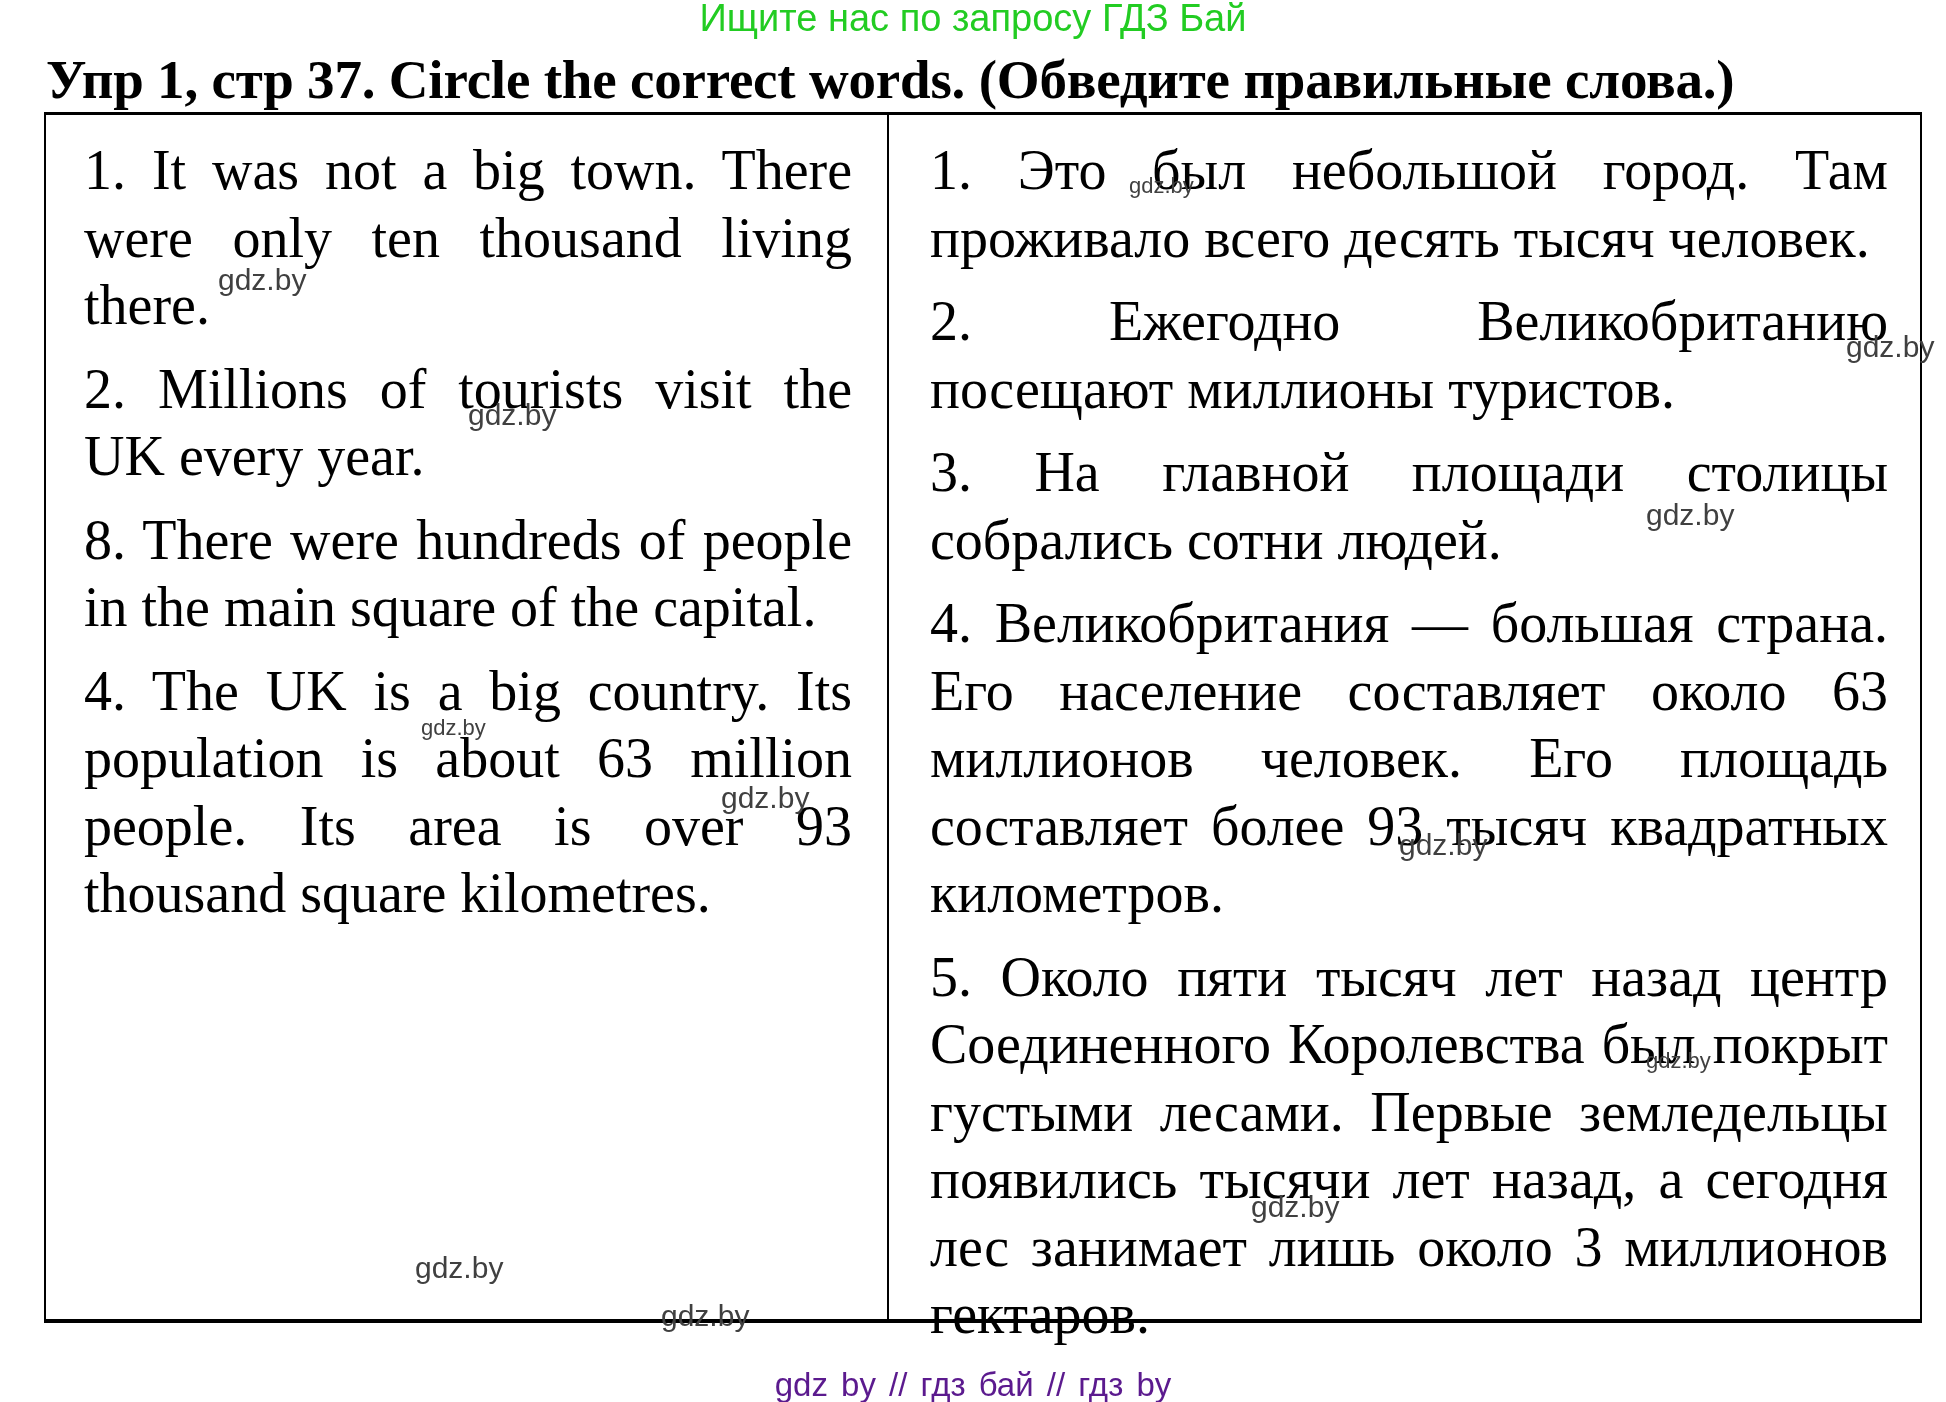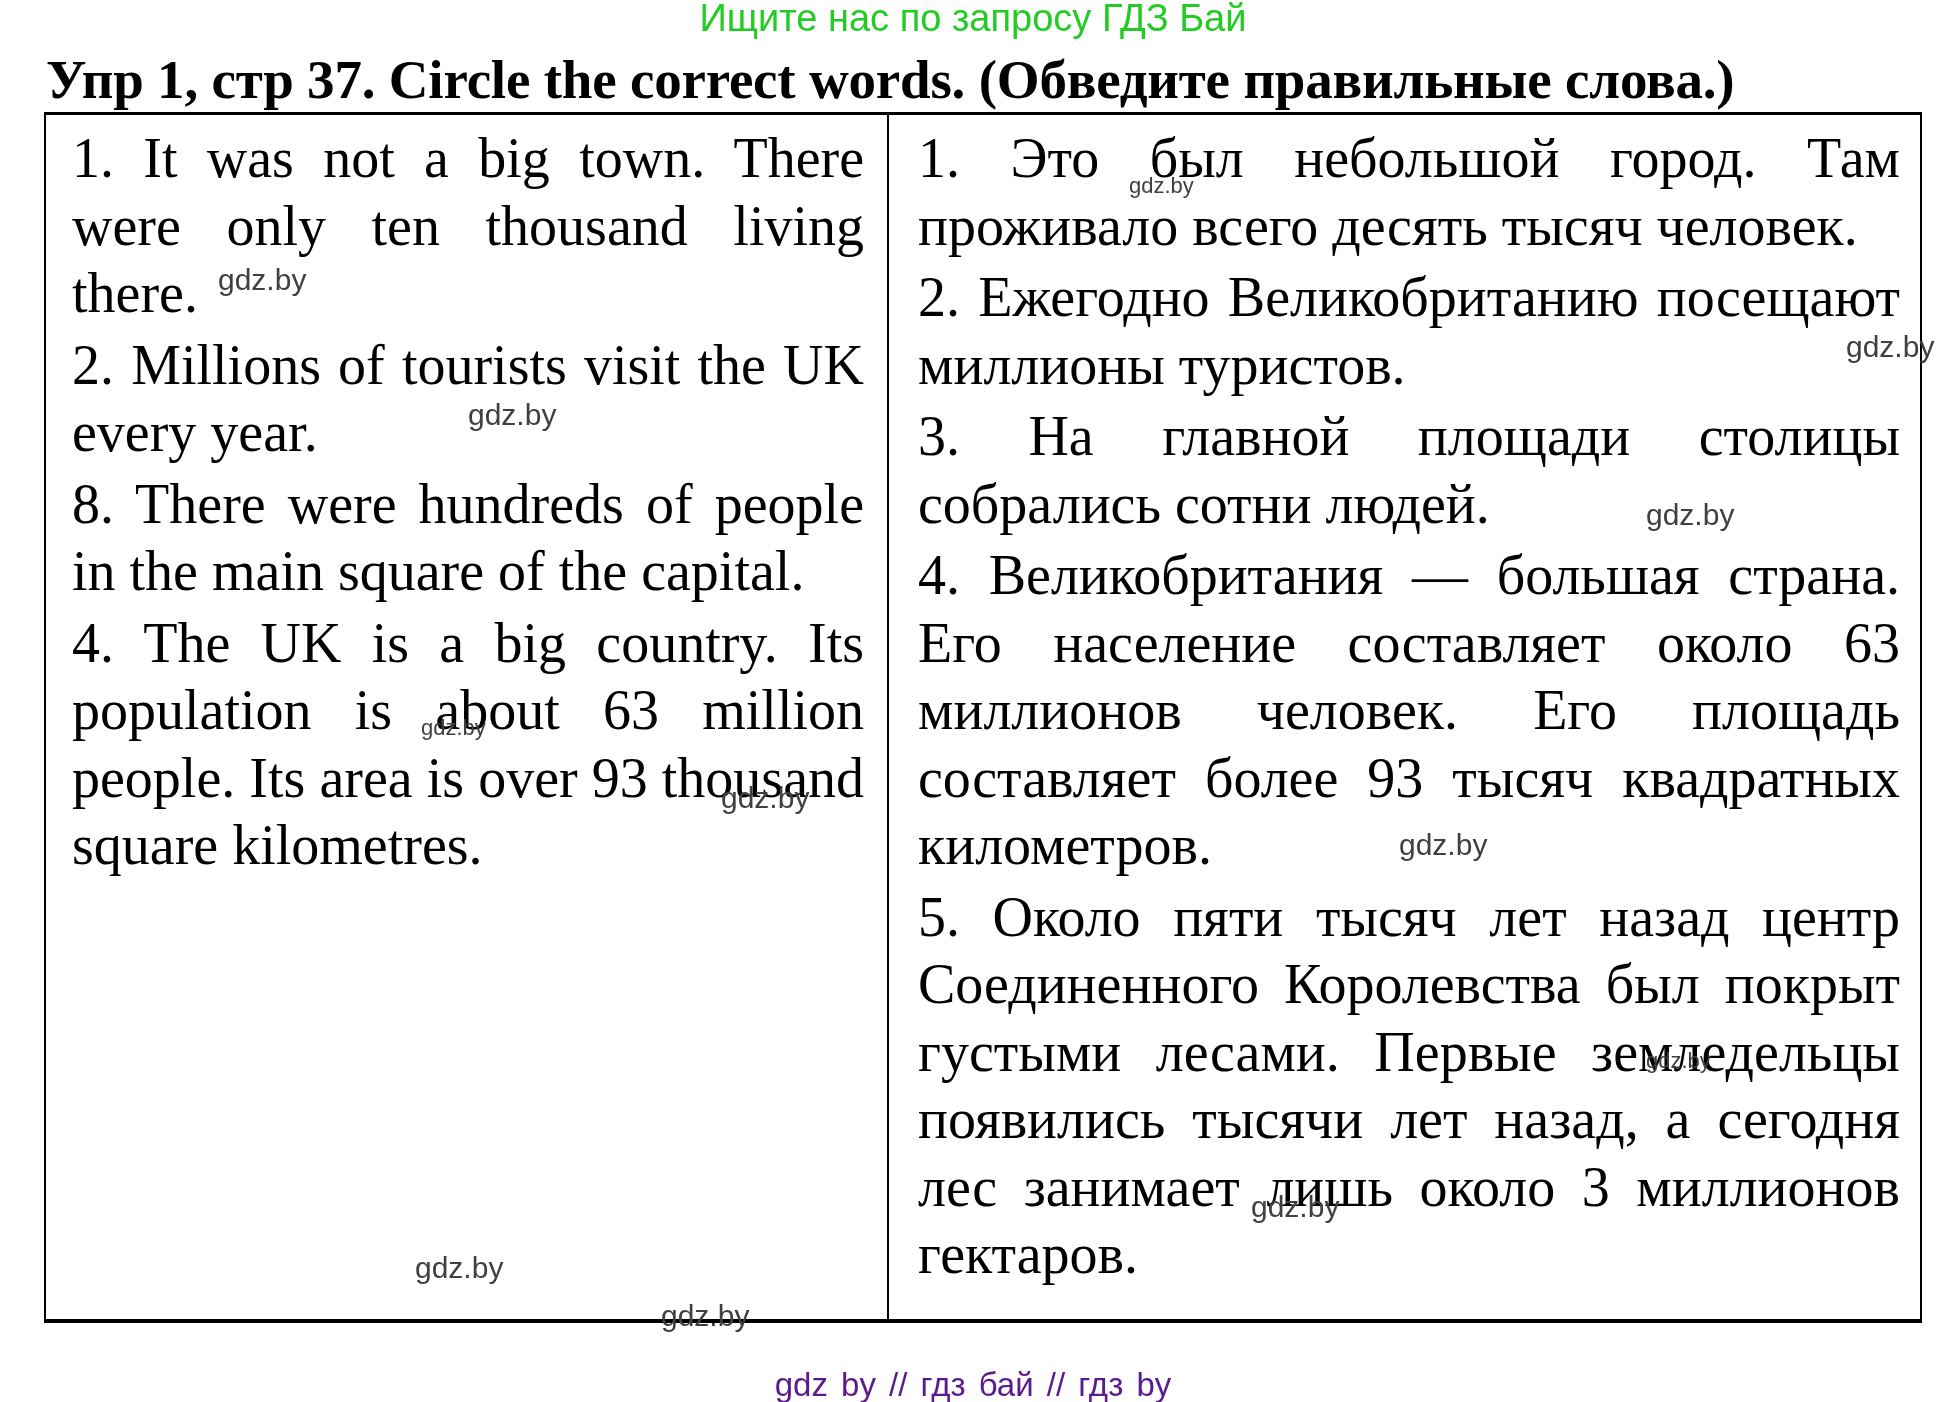--- a/index.html
+++ b/index.html
@@ -19,21 +19,21 @@
     border:2px solid #000; border-bottom-width:4px; border-top-width:3px; box-sizing:border-box;
   }
   .divider { position:absolute; left:841px; top:0; width:2px; height:100%; background:#000; }
   .col {
     position:absolute; top:6px;
     font-family:"Liberation Serif", serif; font-size:56px; line-height:67.5px; color:#000;
     text-align:justify; text-align-last:left;
   }
   .col.en { left:22px; width:800px; }
   .col.ru { left:868px; width:990px; }
-  .col p { margin:4px; }
+  .col p { margin:16px; }
   .wm {
     position:absolute; font-family:"Liberation Sans", sans-serif; color:#404040;
     font-size:30px; line-height:30px; white-space:nowrap;
   }
   .wm.small { font-size:22px; line-height:22px; }
   .footer {
     position:absolute; left:0; top:1365px; width:1946px; text-align:center;
     font-family:"Liberation Sans", sans-serif; font-size:33px; line-height:40px; color:#5b1a8e;
     word-spacing:4px;
   }

